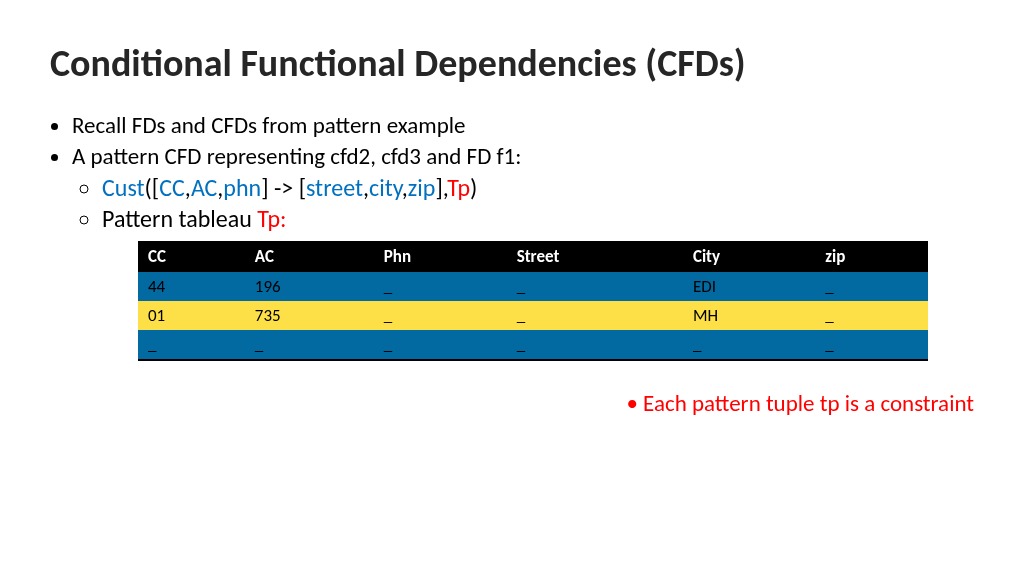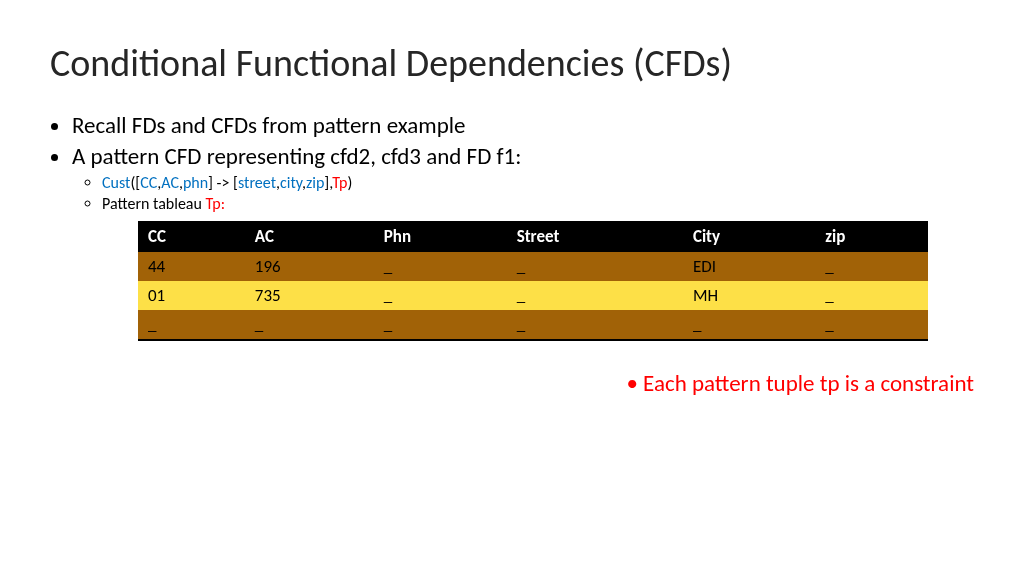--- a/index.html
+++ b/index.html
@@ -7,36 +7,36 @@
     margin: 0;
     padding: 40px 50px;
     width: 1024px;
     height: 576px;
     box-sizing: border-box;
     color: #000;
     background: #fff;
   }
   h1 {
     font-size: 38px;
-    font-weight: 400;
+    font-weight: 700;
     margin: 0 0 25px 0;
     color: #262626;
   }
   ul.top {
     margin: 0;
     padding-left: 22px;
     font-size: 23px;
   }
   ul.top > li {
     margin-bottom: 3px;
   }
   ul.sub {
     margin: 3px 0 0 0;
     padding-left: 30px;
-    font-size: 16px;
+    font-size: 24px;
   }
   ul.sub > li {
     margin-bottom: 2px;
   }
   .blue { color: #0070C0; }
   .red { color: #FF0000; }
   table {
     border-collapse: collapse;
     margin: 8px 0 0 88px;
     width: 790px;
@@ -44,21 +44,21 @@
   }
   th {
     background: #000;
     color: #fff;
     text-align: left;
     padding: 5px 10px;
     font-weight: bold;
   }
   td {
     padding: 4px 10px;
-    background: #a16207;
+    background: #0369a1;
   }
   tr.alt td {
     background: #fde047;
   }
   tr.lastrow td {
     border-bottom: 2px solid #000;
   }
   .constraint {
     margin-top: 28px;
     padding-left: 22px;

